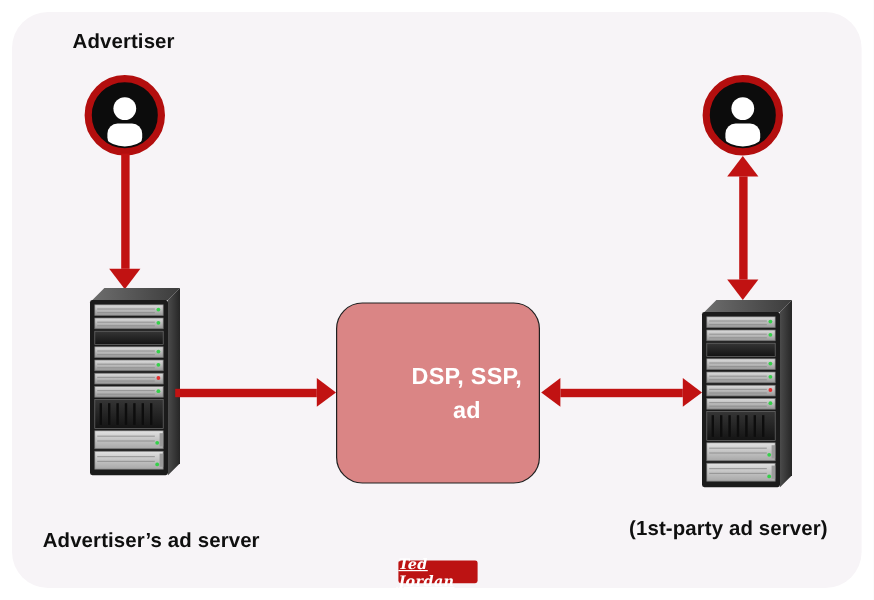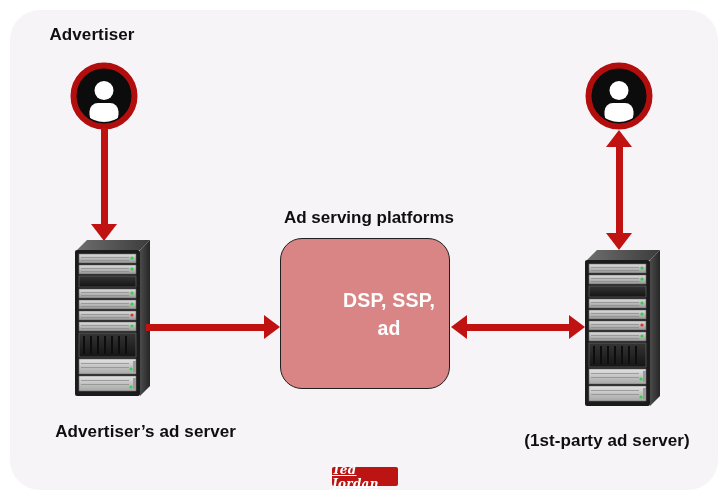--- a/index.html
+++ b/index.html
@@ -156,37 +156,36 @@
       <g clip-path="url(#pclip)">
         <circle cx="34" cy="28.5" r="9.5" fill="#ffffff"></circle>
         <rect x="19.5" y="41" width="29" height="20" rx="8.5" fill="#ffffff"></rect>
       </g>
     </symbol>
   </defs>
 </svg>
 
 <div class="panel">
 
-  <div class="abs node-label" style="left:12px;top:15px;width:140px;">Advertiser</div>
+  <div class="abs node-label" style="left:23px;top:15px;width:140px;">Advertiser</div>
   <svg class="abs" style="left:60px;top:52px" width="68" height="68">
       <use href="#person-badge"></use>
     </svg>
   <div class="abs arrow-v" style="left:81px;top:118px;width:26px;height:113px;">
     <div class="shaft-v"></div>
       <div class="head-down"></div>
   </div>
   <svg class="abs" style="left:64px;top:230px" width="78" height="158">
       <use href="#server-tower"></use>
     </svg>
-  <div class="abs server-label" style="left:6px;top:409px;width:220px;text-align:right;">
+  <div class="abs server-label" style="left:6px;top:428px;width:220px;">
     <div>Advertiser’s ad server</div>
   </div>
 
-  <div class="abs platforms-title" style="left:259px;top:198px;width:200px;">Ad serving platforms</div>
-  <div class="platforms-box" style="left:270px;top:228px;padding-left:48px;">
+  <div class="platforms-box" style="left:270px;top:242px;padding-left:48px;">
     <div class="line">DSP, SSP, ad</div>
   </div>
 
   <div class="abs arrow-h" style="left:136px;top:305px;width:134px;height:24px;">
     <div class="shaft-h"></div>
       <div class="head-right"></div>
   </div>
   <div class="abs arrow-h" style="left:441px;top:305px;width:134px;height:24px;">
     <div class="head-left"></div>
       <div class="shaft-h"></div>

